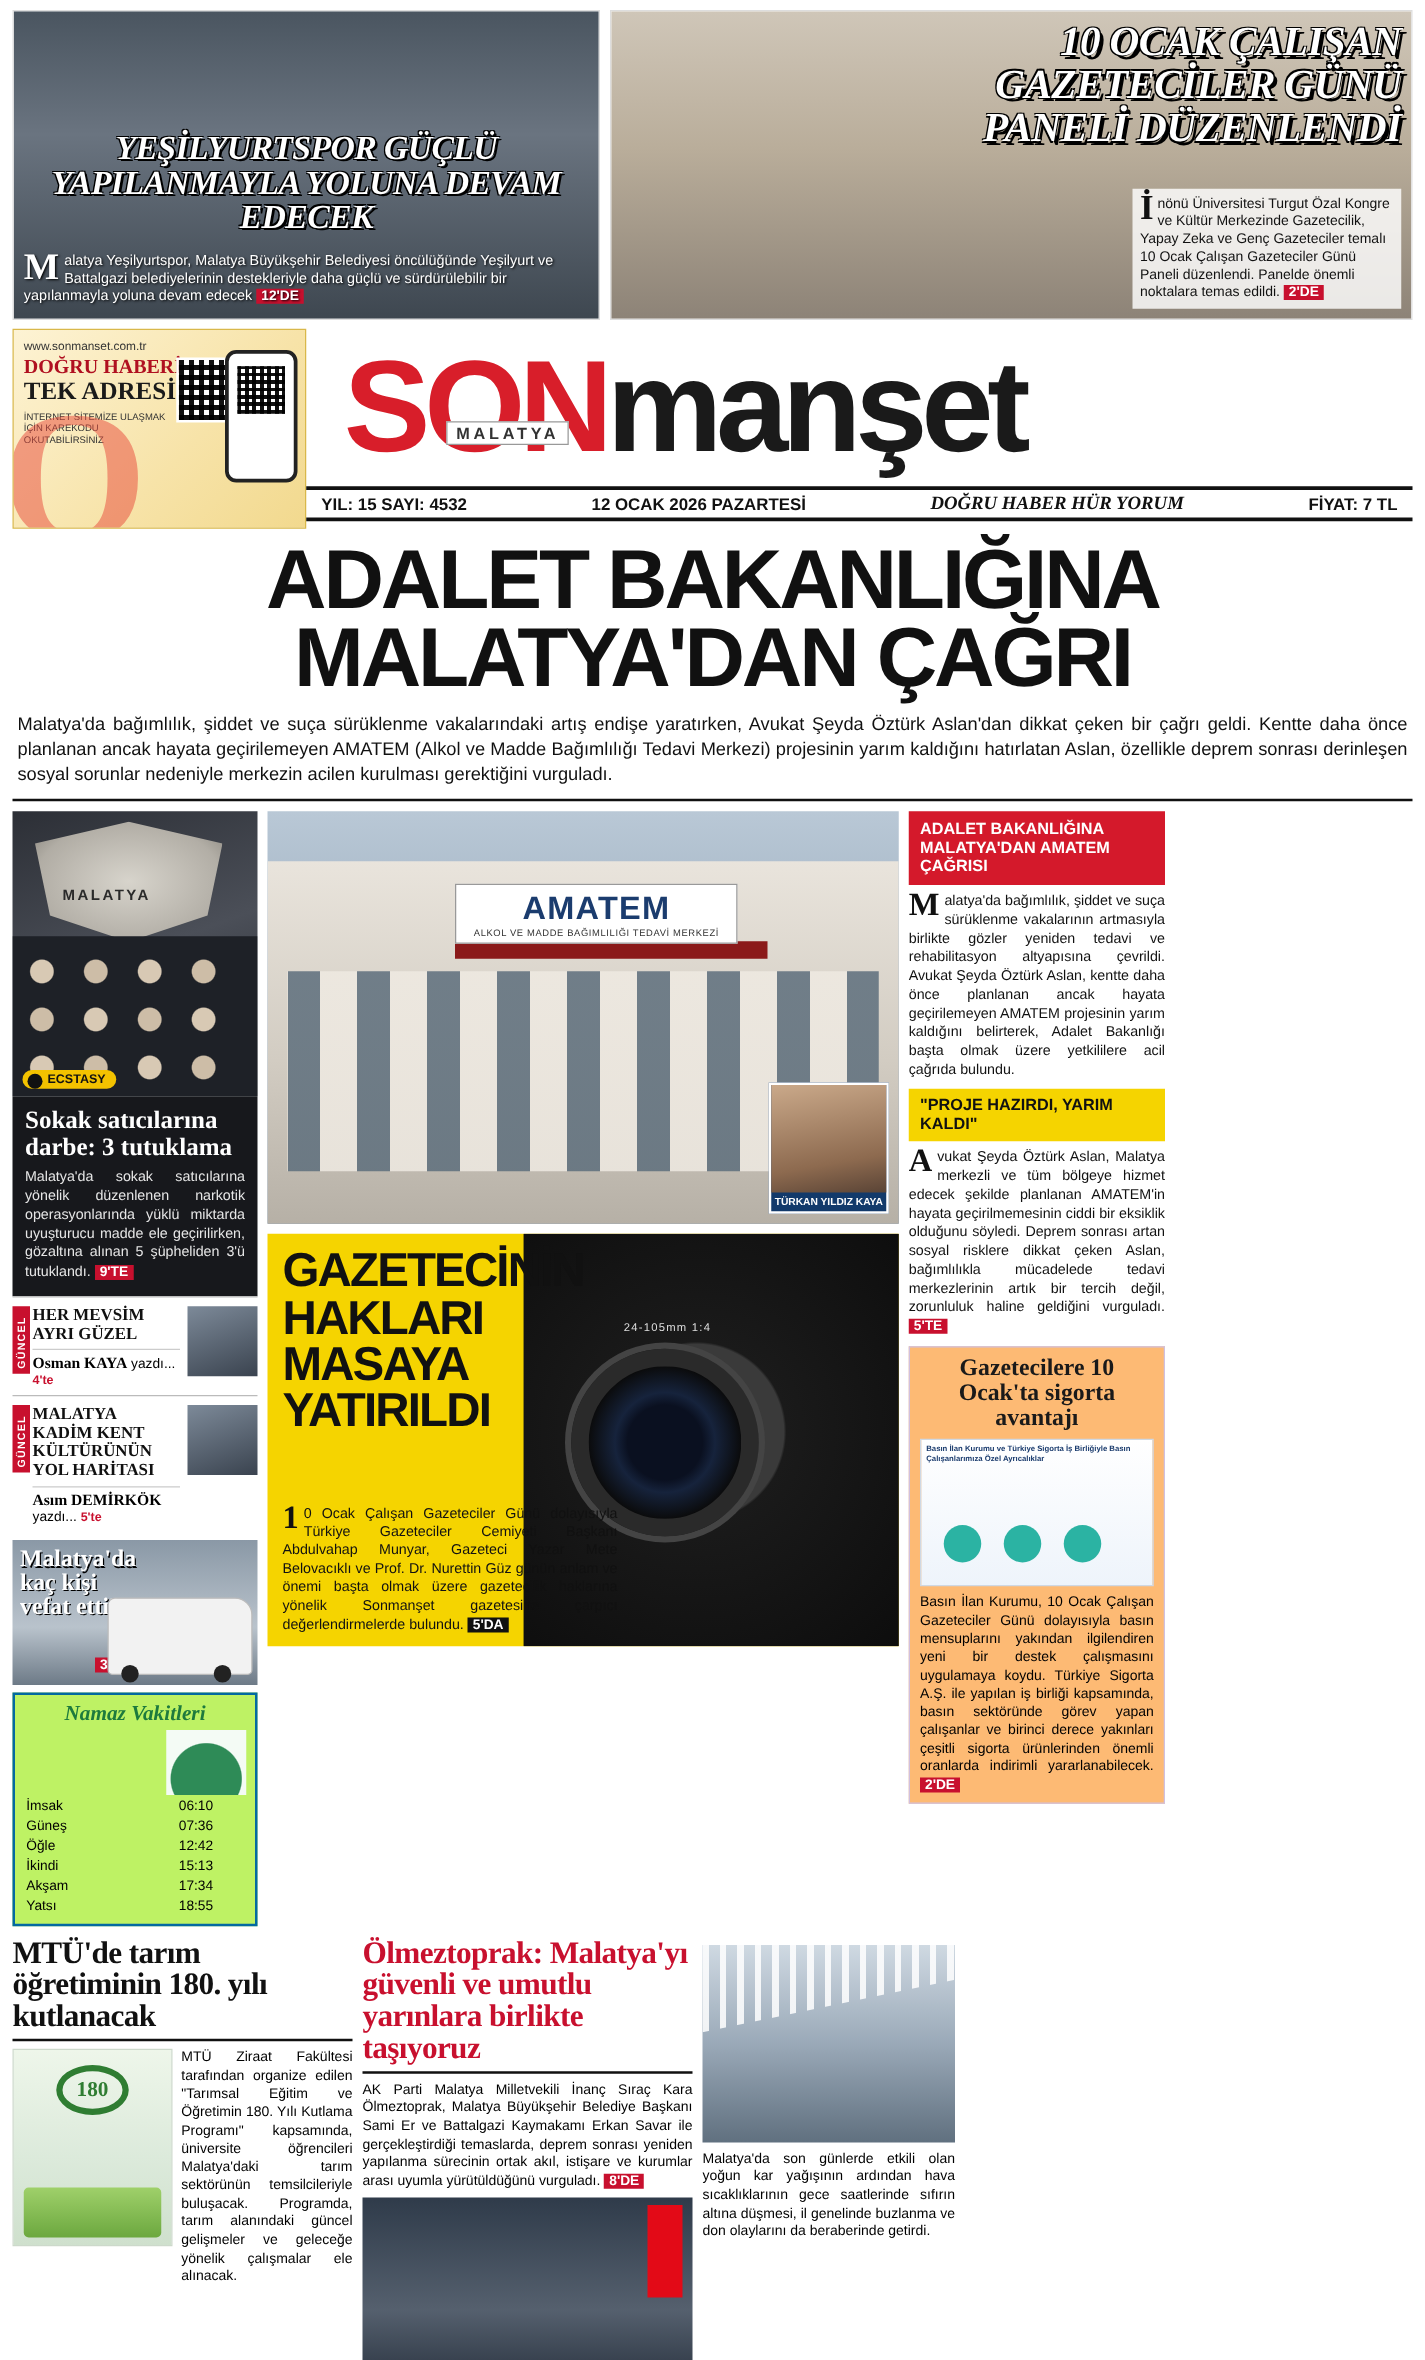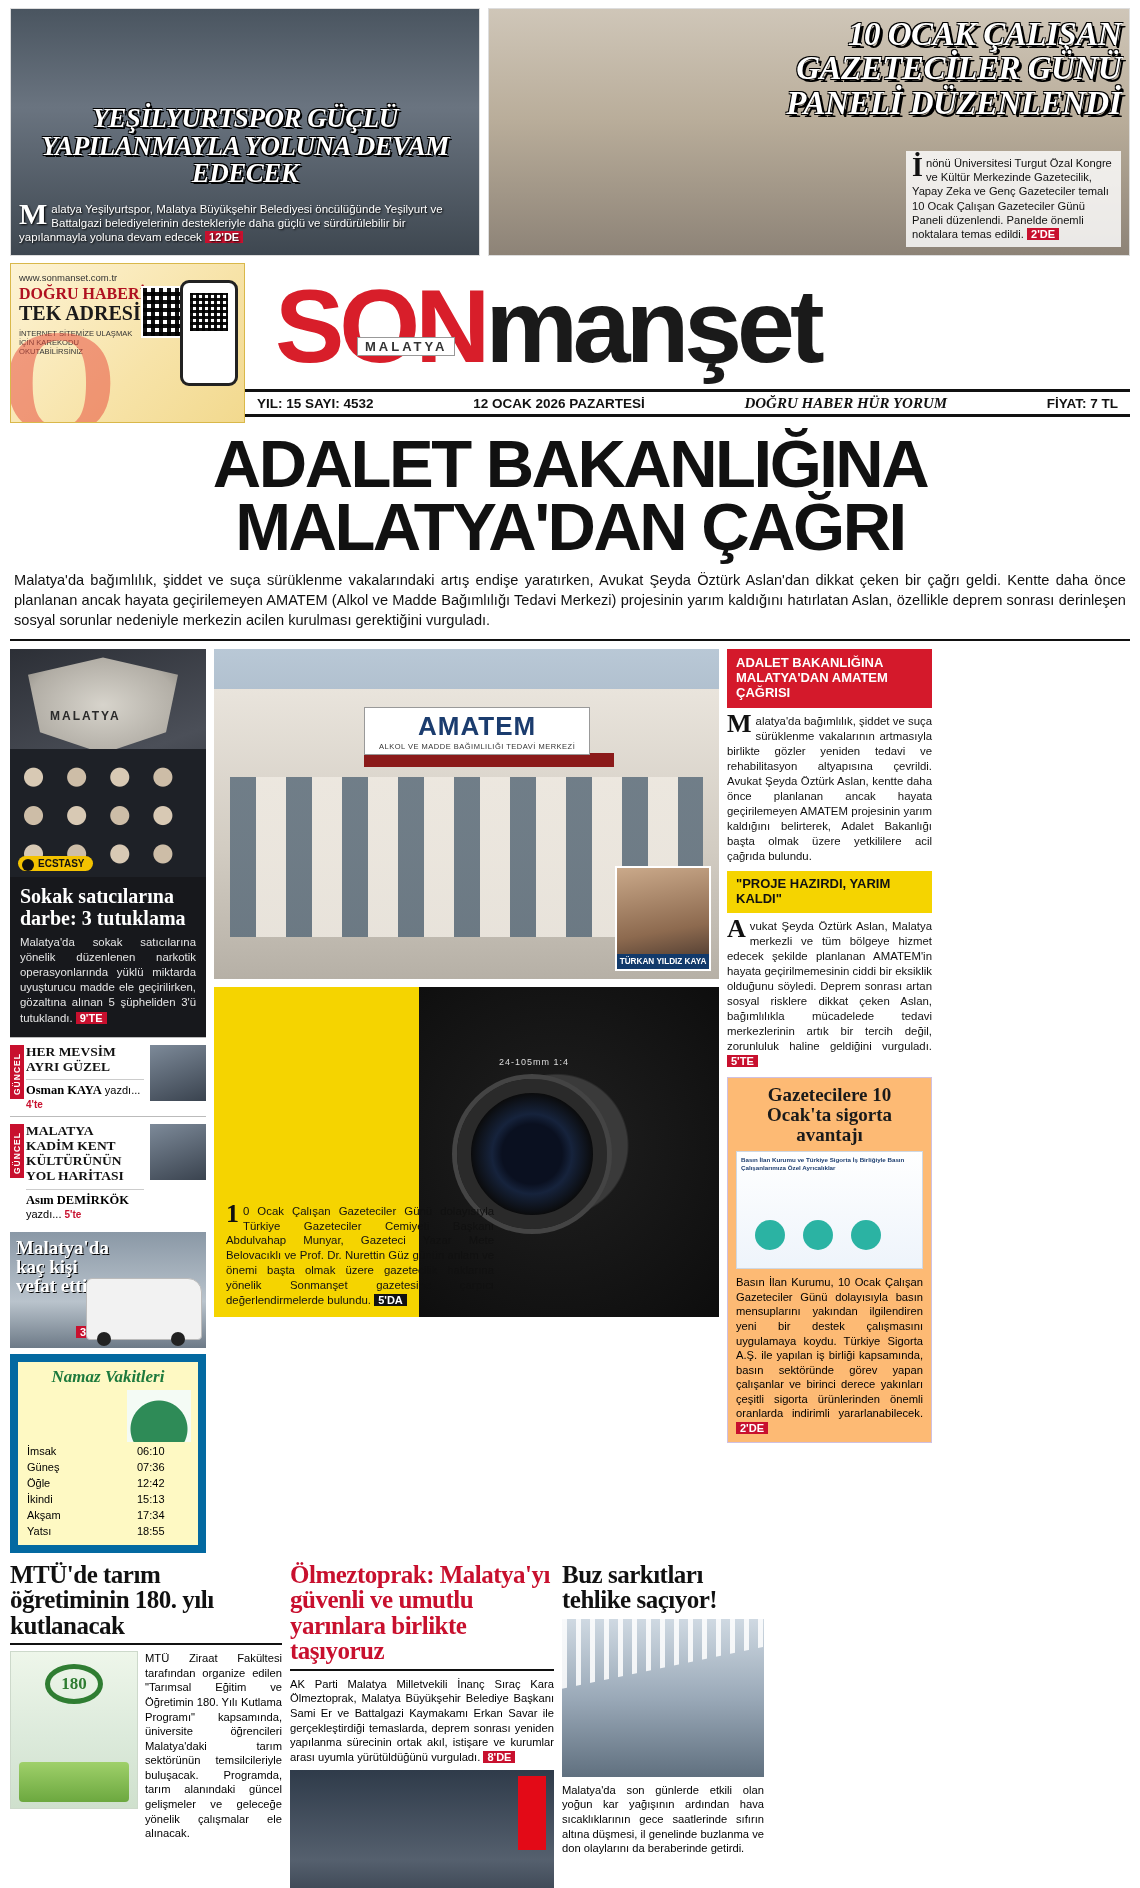--- a/index.html
+++ b/index.html
@@ -215,21 +215,21 @@
   .vefat .pg { position: absolute; left: 66px; bottom: 10px; }
   .vefat .van {
     position: absolute; right: 4px; bottom: 8px; width: 116px; height: 62px;
     background: #f2f2f2; border-radius: 6px 14px 4px 4px; border: 1px solid #bbb;
   }
   .vefat .van::after {
     content: ""; position: absolute; left: 10px; bottom: -7px; width: 14px; height: 14px;
     border-radius: 50%; background: #222; box-shadow: 74px 0 0 #222;
   }
 
-  .namaz { margin-top: 6px; border: 8px solid #0369a1; background: #fef9c3; padding: 5px 7px; }
+  .namaz { margin-top: 6px; border: 2px solid #0369a1; background: #bef264; padding: 5px 7px; }
   .namaz h4 {
     text-align: center; font-family: "Liberation Serif", serif; font-style: italic;
     font-weight: bold; color: #1d7a3d; font-size: 17px; margin-bottom: 3px;
   }
   .namaz table { width: 100%; font-size: 11px; }
   .namaz td { padding: 1px 0; }
   .namaz td.v { text-align: left; width: 52px; }
   .namaz .mosque {
     float: right; width: 64px; height: 52px; margin-left: 6px;
     background: radial-gradient(circle at 50% 75%, #2e8b57 0 28px, transparent 29px), #f4fbf5;
@@ -541,20 +541,21 @@
         <div class="portrait-card">
           <div class="pic"></div>
           <div class="nm">TÜRKAN YILDIZ KAYA</div>
         </div>
       </div>
 
       <div class="gazeteci">
         <div class="photo-half"></div>
         <div class="lensring"></div>
         <div class="lenstext">24-105mm 1:4</div>
+        <h2>GAZETECİNİN HAKLARI MASAYA YATIRILDI</h2>
         <p>
           <span class="drop">1</span><span>0 Ocak Çalışan Gazeteciler Günü dolayısıyla Türkiye Gazeteciler Cemiyeti Başkanı Abdulvahap Munyar, Gazeteci Yazar Mete Belovacıklı ve Prof. Dr. Nurettin Güz günün anlam ve önemi başta olmak üzere gazetecilik haklarına yönelik Sonmanşet gazetesine çarpıcı değerlendirmelerde bulundu.</span>
           <span class="pagetag-dark">5'DA</span>
         </p>
       </div>
     </div>
 
     <div class="col-right">
       <div class="redbox">
         <h3>ADALET BAKANLIĞINA MALATYA'DAN AMATEM ÇAĞRISI</h3>
@@ -609,21 +610,20 @@
           <span>AK Parti Malatya Milletvekili İnanç Sıraç Kara Ölmeztoprak, Malatya Büyükşehir Belediye Başkanı Sami Er ve Battalgazi Kaymakamı Erkan Savar ile gerçekleştirdiği temaslarda, deprem sonrası yeniden yapılanma sürecinin ortak akıl, istişare ve kurumlar arası uyumla yürütüldüğünü vurguladı.</span>
           <span class="pagetag">8'DE</span>
         </p>
         <div class="oz-photo">
           <div class="flag"></div>
         </div>
       </div>
     </div>
 
     <div class="b3">
-      <div class="bot-h">Buz sarkıtları tehlike saçıyor!</div>
       <div class="buz-photo"></div>
       <p style="font-size:11.2px;line-height:1.3;text-align:justify;margin-top:6px">
         <span>Malatya'da son günlerde etkili olan yoğun kar yağışının ardından hava sıcaklıklarının gece saatlerinde sıfırın altına düşmesi, il genelinde buzlanma ve don olaylarını da beraberinde getirdi.</span>
         
       </p>
     </div>
   </div>
 
 </div>
 

